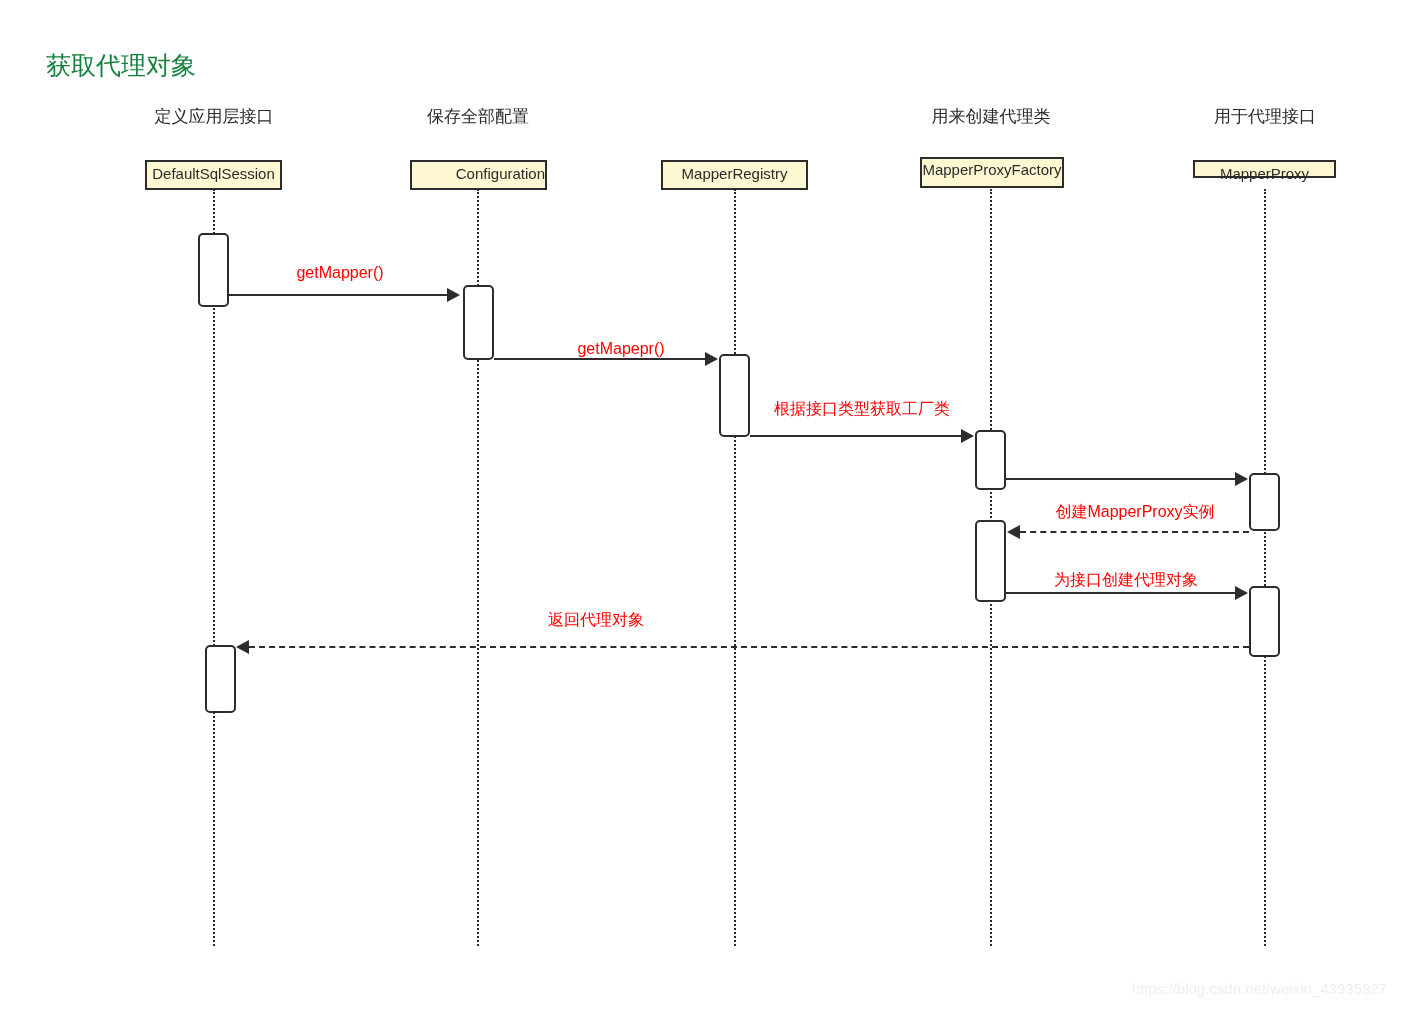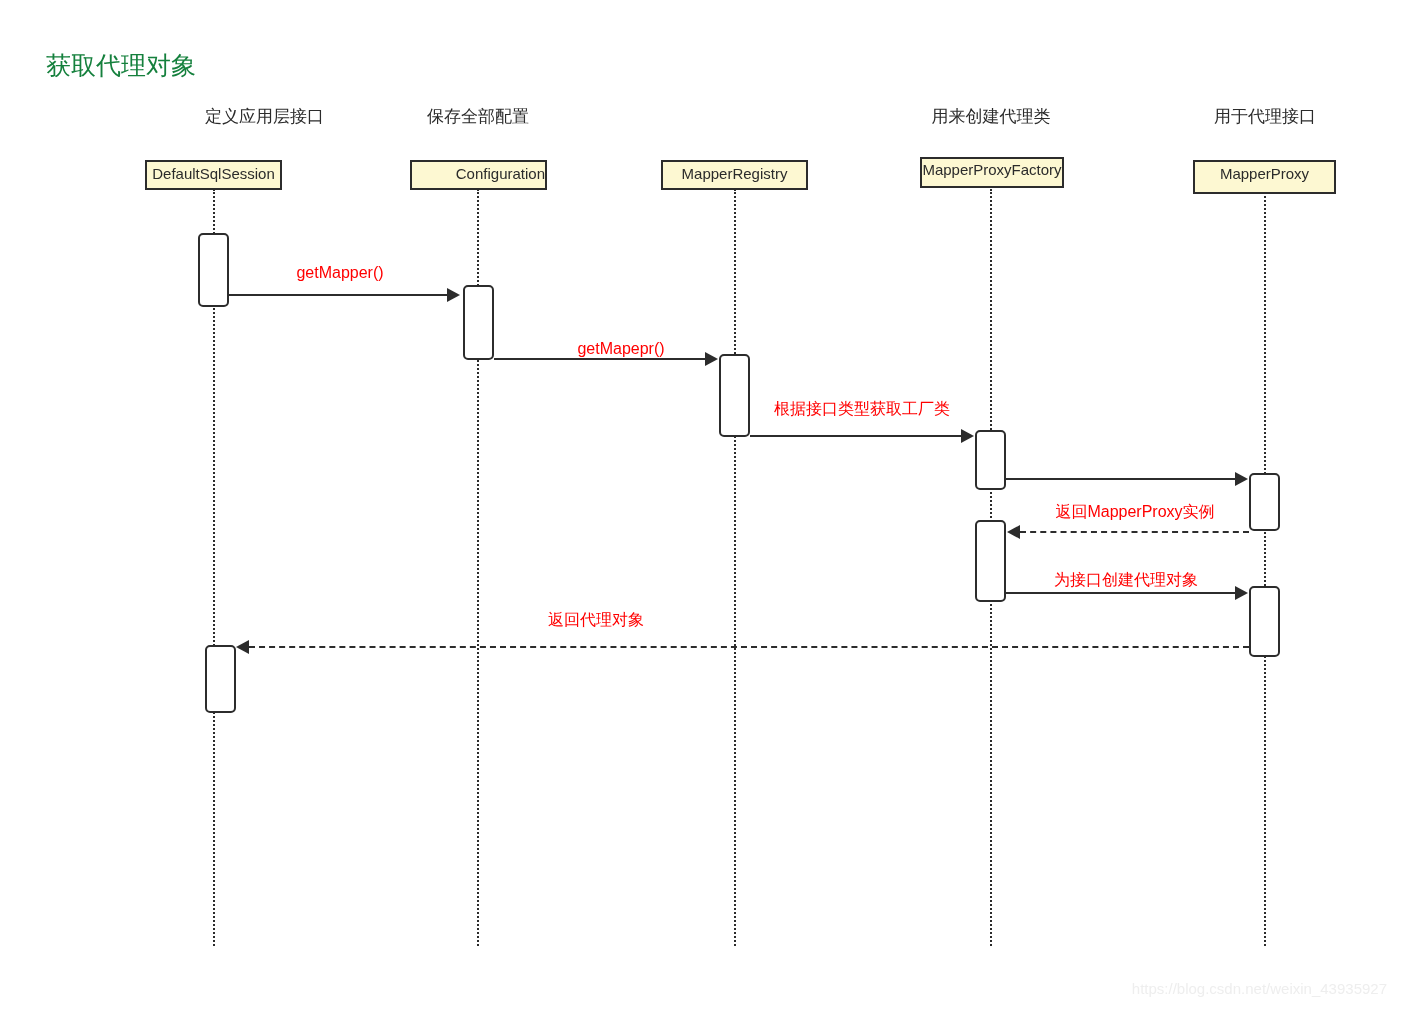--- a/index.html
+++ b/index.html
@@ -104,36 +104,36 @@
     white-space: nowrap;
   }
 </style>
 </head>
 <body>
 
 <div id="canvas">
 
   <div class="diagram-title">获取代理对象</div>
 
-  <div class="participant-note" style="left:214px; top:107px; width:220px;text-align:right;">定义应用层接口</div>
+  <div class="participant-note" style="left:214px; top:107px; width:220px;">定义应用层接口</div>
   <div class="participant-note" style="left:478px; top:107px; width:220px;">保存全部配置</div>
   <div class="participant-note" style="left:991px; top:107px; width:220px;">用来创建代理类</div>
   <div class="participant-note" style="left:1265px; top:107px; width:220px;">用于代理接口</div>
 
   <div class="lifeline" style="left:213px; top:189px; height:757px;"></div>
   <div class="lifeline" style="left:477px; top:189px; height:757px;"></div>
   <div class="lifeline" style="left:734px; top:189px; height:757px;"></div>
   <div class="lifeline" style="left:990px; top:189px; height:757px;"></div>
   <div class="lifeline" style="left:1264px; top:189px; height:757px;"></div>
 
   <div class="participant-box" style="left:145px; top:160px; width:137px; height:30px;">DefaultSqlSession</div>
   <div class="participant-box" style="left:410px; top:160px; width:137px; height:30px;text-align:right;">Configuration</div>
   <div class="participant-box" style="left:661px; top:160px; width:147px; height:30px;">MapperRegistry</div>
   <div class="participant-box" style="left:920px; top:157px; width:144px; height:31px; line-height:1.2; padding-top:2px;">MapperProxyFactory</div>
-  <div class="participant-box" style="left:1193px; top:160px; width:143px; height:34px;text-align:center;">MapperProxy</div>
+  <div class="participant-box" style="left:1193px; top:160px; width:143px; height:18px;text-align:center;">MapperProxy</div>
 
   <div class="activation" style="left:198px; top:233px; width:31px; height:74px;"></div>
 
   <div class="activation" style="left:205px; top:645px; width:31px; height:68px;"></div>
 
   <div class="activation" style="left:463px; top:285px; width:31px; height:75px;"></div>
 
   <div class="activation" style="left:719px; top:354px; width:31px; height:83px;"></div>
 
   <div class="activation" style="left:975px; top:430px; width:31px; height:60px;"></div>
@@ -152,21 +152,21 @@
 
   <div class="msg-line" style="left:750px; top:435px; width:211px;"></div>
   <div class="msg-arrow right" style="left:961px; top:429px;"></div>
   <div class="msg-label" style="left:862px; top:399px; width:280px;">根据接口类型获取工厂类</div>
 
   <div class="msg-line" style="left:1006px; top:478px; width:229px;"></div>
   <div class="msg-arrow right" style="left:1235px; top:472px;"></div>
 
   <div class="msg-line dashed" style="left:1020px; top:531px; width:229px;"></div>
   <div class="msg-arrow left" style="left:1007px; top:525px;"></div>
-  <div class="msg-label" style="left:1135px; top:502px; width:280px;">返回MapperProxy实例</div>
+  <div class="msg-label" style="left:1135px; top:502px; width:280px;">创建MapperProxy实例</div>
 
   <div class="msg-line" style="left:1006px; top:592px; width:229px;"></div>
   <div class="msg-arrow right" style="left:1235px; top:586px;"></div>
   <div class="msg-label" style="left:1126px; top:570px; width:280px;">为接口创建代理对象</div>
 
   <div class="msg-line dashed" style="left:249px; top:646px; width:1000px;"></div>
   <div class="msg-arrow left" style="left:236px; top:640px;"></div>
   <div class="msg-label" style="left:596px; top:610px; width:280px;">返回代理对象</div>
 
   <div class="watermark">https://blog.csdn.net/weixin_43935927</div>

